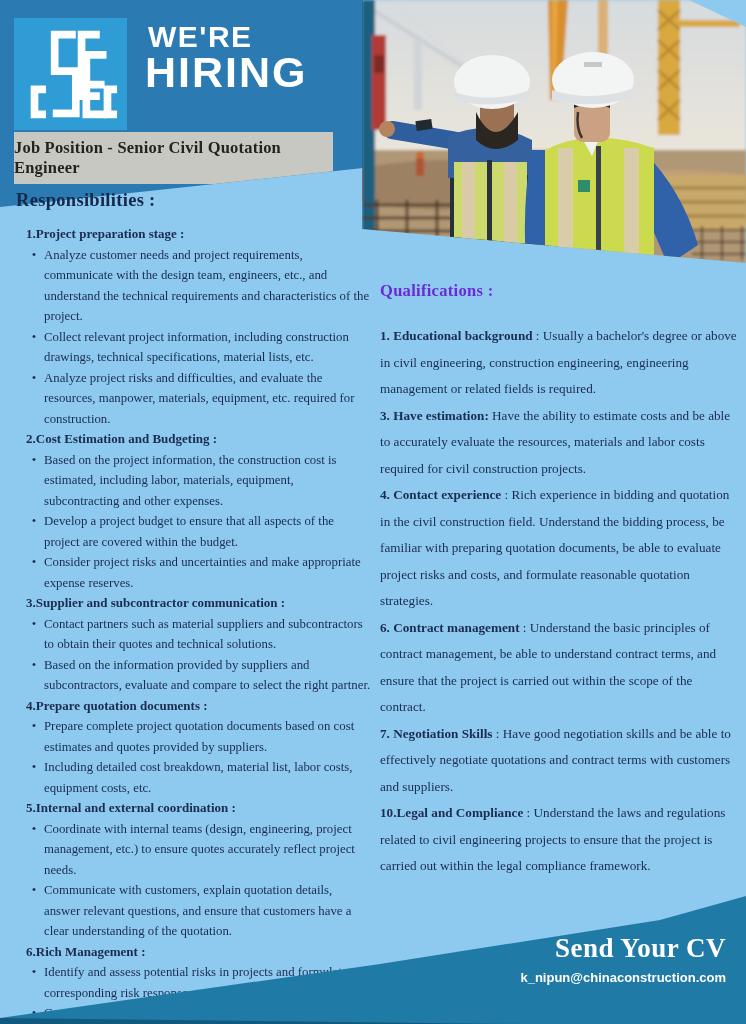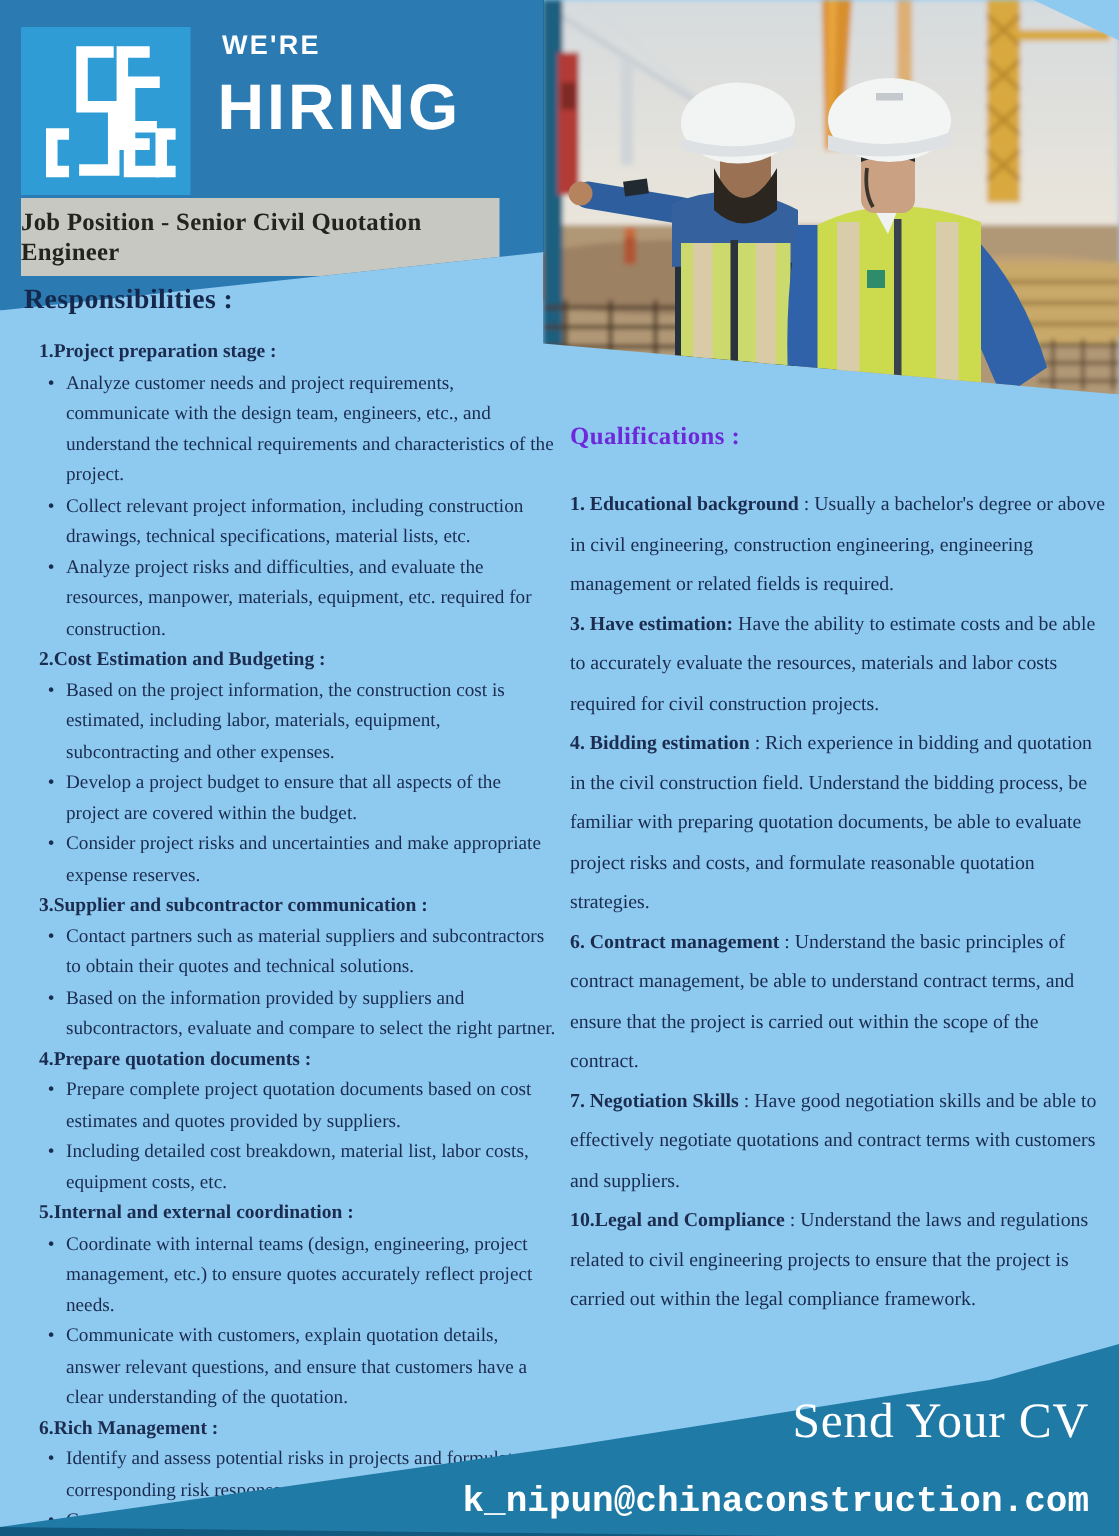--- a/index.html
+++ b/index.html
@@ -6,21 +6,21 @@
   body{width:746px;height:1024px;position:relative;overflow:hidden;
        font-family:"Liberation Serif", serif;}
   .page{position:absolute;inset:0;width:746px;height:1024px;background:#8ec9f0;overflow:hidden;}
 
   
   .header{position:absolute;left:0;top:0;width:363px;height:210px;background:#2b7ab2;
           clip-path:polygon(0 0,100% 0,100% 168px,0 207px);}
   .logo-box{position:absolute;left:14px;top:18px;width:113px;height:112px;background:#2f9cd6;
             display:flex;align-items:center;justify-content:center;}
   .were{position:absolute;left:148px;top:20px;color:#fff;font-family:"Liberation Sans",sans-serif;
-        font-weight:700;font-size:18px;letter-spacing:1.5px;}
+        font-weight:700;font-size:30px;letter-spacing:1.5px;}
   .hiring{position:absolute;left:145px;top:48px;color:#fff;font-family:"Liberation Sans",sans-serif;
           font-weight:800;font-size:43px;letter-spacing:2px;}
   .banner{position:absolute;left:14px;top:132px;width:319px;height:52px;background:#c7c8c2;
           display:flex;align-items:center;justify-content:center;
           font-weight:700;font-size:16.5px;color:#23241c;letter-spacing:.2px;}
 
   
   .photo{position:absolute;left:362px;top:0;width:384px;height:265px;
          clip-path:polygon(0 0,327px 0,384px 27px,384px 263px,0 229px);}
   .photo svg{display:block;}
@@ -39,22 +39,22 @@
   .qual-h{margin:0 0 22px 0;font-size:16.5px;font-weight:700;color:#6d28d9;letter-spacing:.3px;}
   .q-item{font-size:13.2px;line-height:26.5px;white-space:pre-wrap;margin:0;}
   .q-item b{font-weight:700;}
 
   
   .footer-band{position:absolute;left:0;top:890px;width:746px;height:134px;background:#1f7aa6;
                clip-path:polygon(0 128px,380px 74px,660px 30px,746px 6px,746px 134px,0 134px);}
   .footer-sliver{position:absolute;left:0;top:1014px;width:746px;height:10px;background:#12597f;
                  clip-path:polygon(0 4px,520px 10px,0 10px);}
   .footer-text{position:absolute;right:20px;top:932px;text-align:right;color:#fff;z-index:5;}
-  .send-cv{font-size:33px;font-weight:400;letter-spacing:.5px;line-height:32px;}
-  .cv-email{font-family:Liberation Mono, monospace;font-weight:700;font-size:24px;line-height:27px;margin-top:24px;}
+  .send-cv{font-size:27px;font-weight:700;letter-spacing:.5px;line-height:32px;}
+  .cv-email{font-family:Liberation Sans, sans-serif;font-weight:700;font-size:13px;line-height:27px;}
   .cv-note{font-family:"Liberation Sans",sans-serif;font-size:15.5px;line-height:22px;color:#e3f1fa;}
 </style>
 </head>
 <body>
 
 <div class="page">
 
   <div class="header">
     <div class="logo-box">
       <svg width="96" height="96" viewBox="0 0 100 100">
@@ -258,21 +258,21 @@
   </div>
 
   <div class="qual">
     <h2 class="qual-h">Qualifications :</h2>
     <div>
 
         <p class="q-item"><b><span>1. </span><span>Educational background</span></b><span> : </span><span>Usually a bachelor's degree or above in civil engineering, construction engineering, engineering management or related fields is required.</span></p>
 
         <p class="q-item"><b><span>3. </span><span>Have estimation:</span></b><span> </span><span>Have the ability to estimate costs and be able to accurately evaluate the resources, materials and labor costs required for civil construction projects.</span></p>
 
-        <p class="q-item"><b><span>4. </span><span>Bidding estimation</span></b><span> : </span><span>Rich experience in bidding and quotation in the civil construction field. Understand the bidding process, be familiar with preparing quotation documents, be able to evaluate project risks and costs, and formulate reasonable quotation strategies.</span></p>
+        <p class="q-item"><b><span>4. </span><span>Contact experience</span></b><span> : </span><span>Rich experience in bidding and quotation in the civil construction field. Understand the bidding process, be familiar with preparing quotation documents, be able to evaluate project risks and costs, and formulate reasonable quotation strategies.</span></p>
 
         <p class="q-item"><b><span>6. </span><span>Contract management</span></b><span> : </span><span>Understand the basic principles of contract management, be able to understand contract terms, and ensure that the project is carried out within the scope of the contract.</span></p>
 
         <p class="q-item"><b><span>7. </span><span>Negotiation Skills</span></b><span> : </span><span>Have good negotiation skills and be able to effectively negotiate quotations and contract terms with customers and suppliers.</span></p>
 
         <p class="q-item"><b><span>10.</span><span>Legal and Compliance</span></b><span> : </span><span>Understand the laws and regulations related to civil engineering projects to ensure that the project is carried out within the legal compliance framework.</span></p>
       </div>
   </div>
 
   <div class="footer-band"></div>

